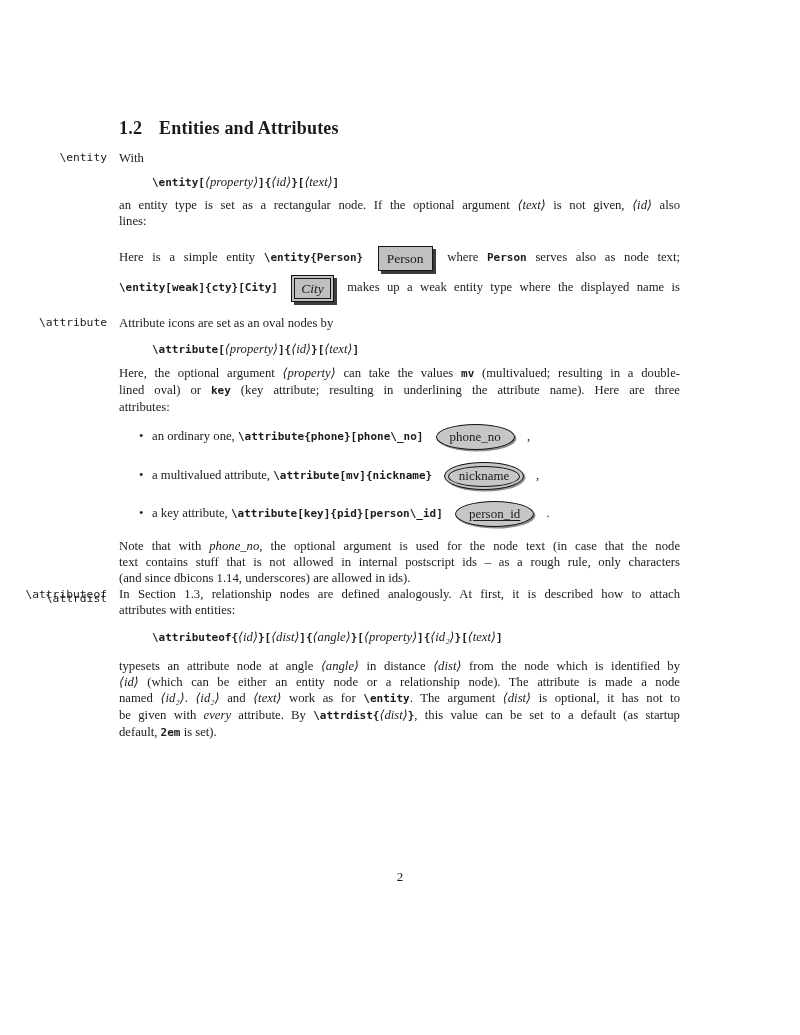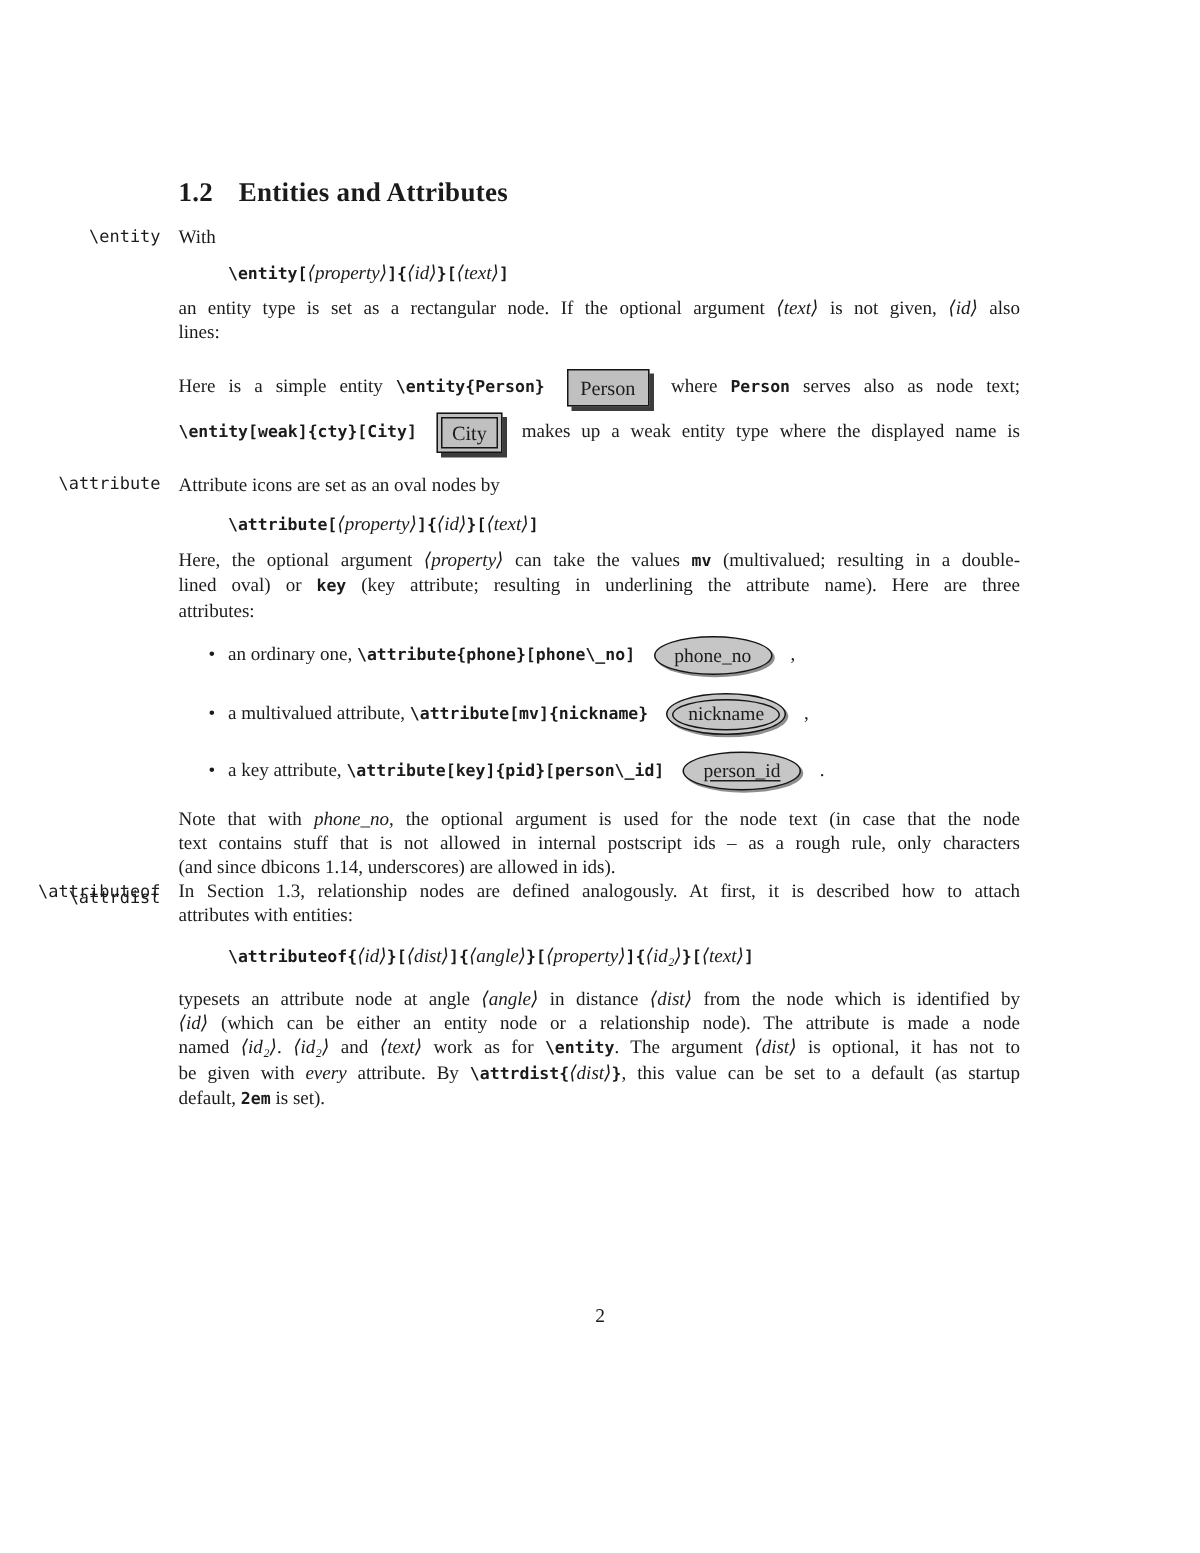--- a/index.html
+++ b/index.html
@@ -50,20 +50,21 @@
     padding: 3px 8px;
     font-size: 13.5px; line-height: 17px;
     margin: 0 6px;
   }
   .ebox.weak { padding: 2px; }
   .ebox-inner {
     display: block;
     border: 1.2px solid var(--node-border, #111111);
     background: var(--node-fill, #c0c0c0);
     padding: 1px 6px;
+    font-style: italic;
   }
 
   
   .oval {
     display: inline-block; vertical-align: middle;
     background: var(--oval-fill, #c6c6c6);
     border: 1.3px solid var(--node-border, #222222);
     border-radius: 50%;
     box-shadow: 1.5px 1.5px 0 var(--oval-shadow, #8f8f8f);
     padding: 4px 13px;

